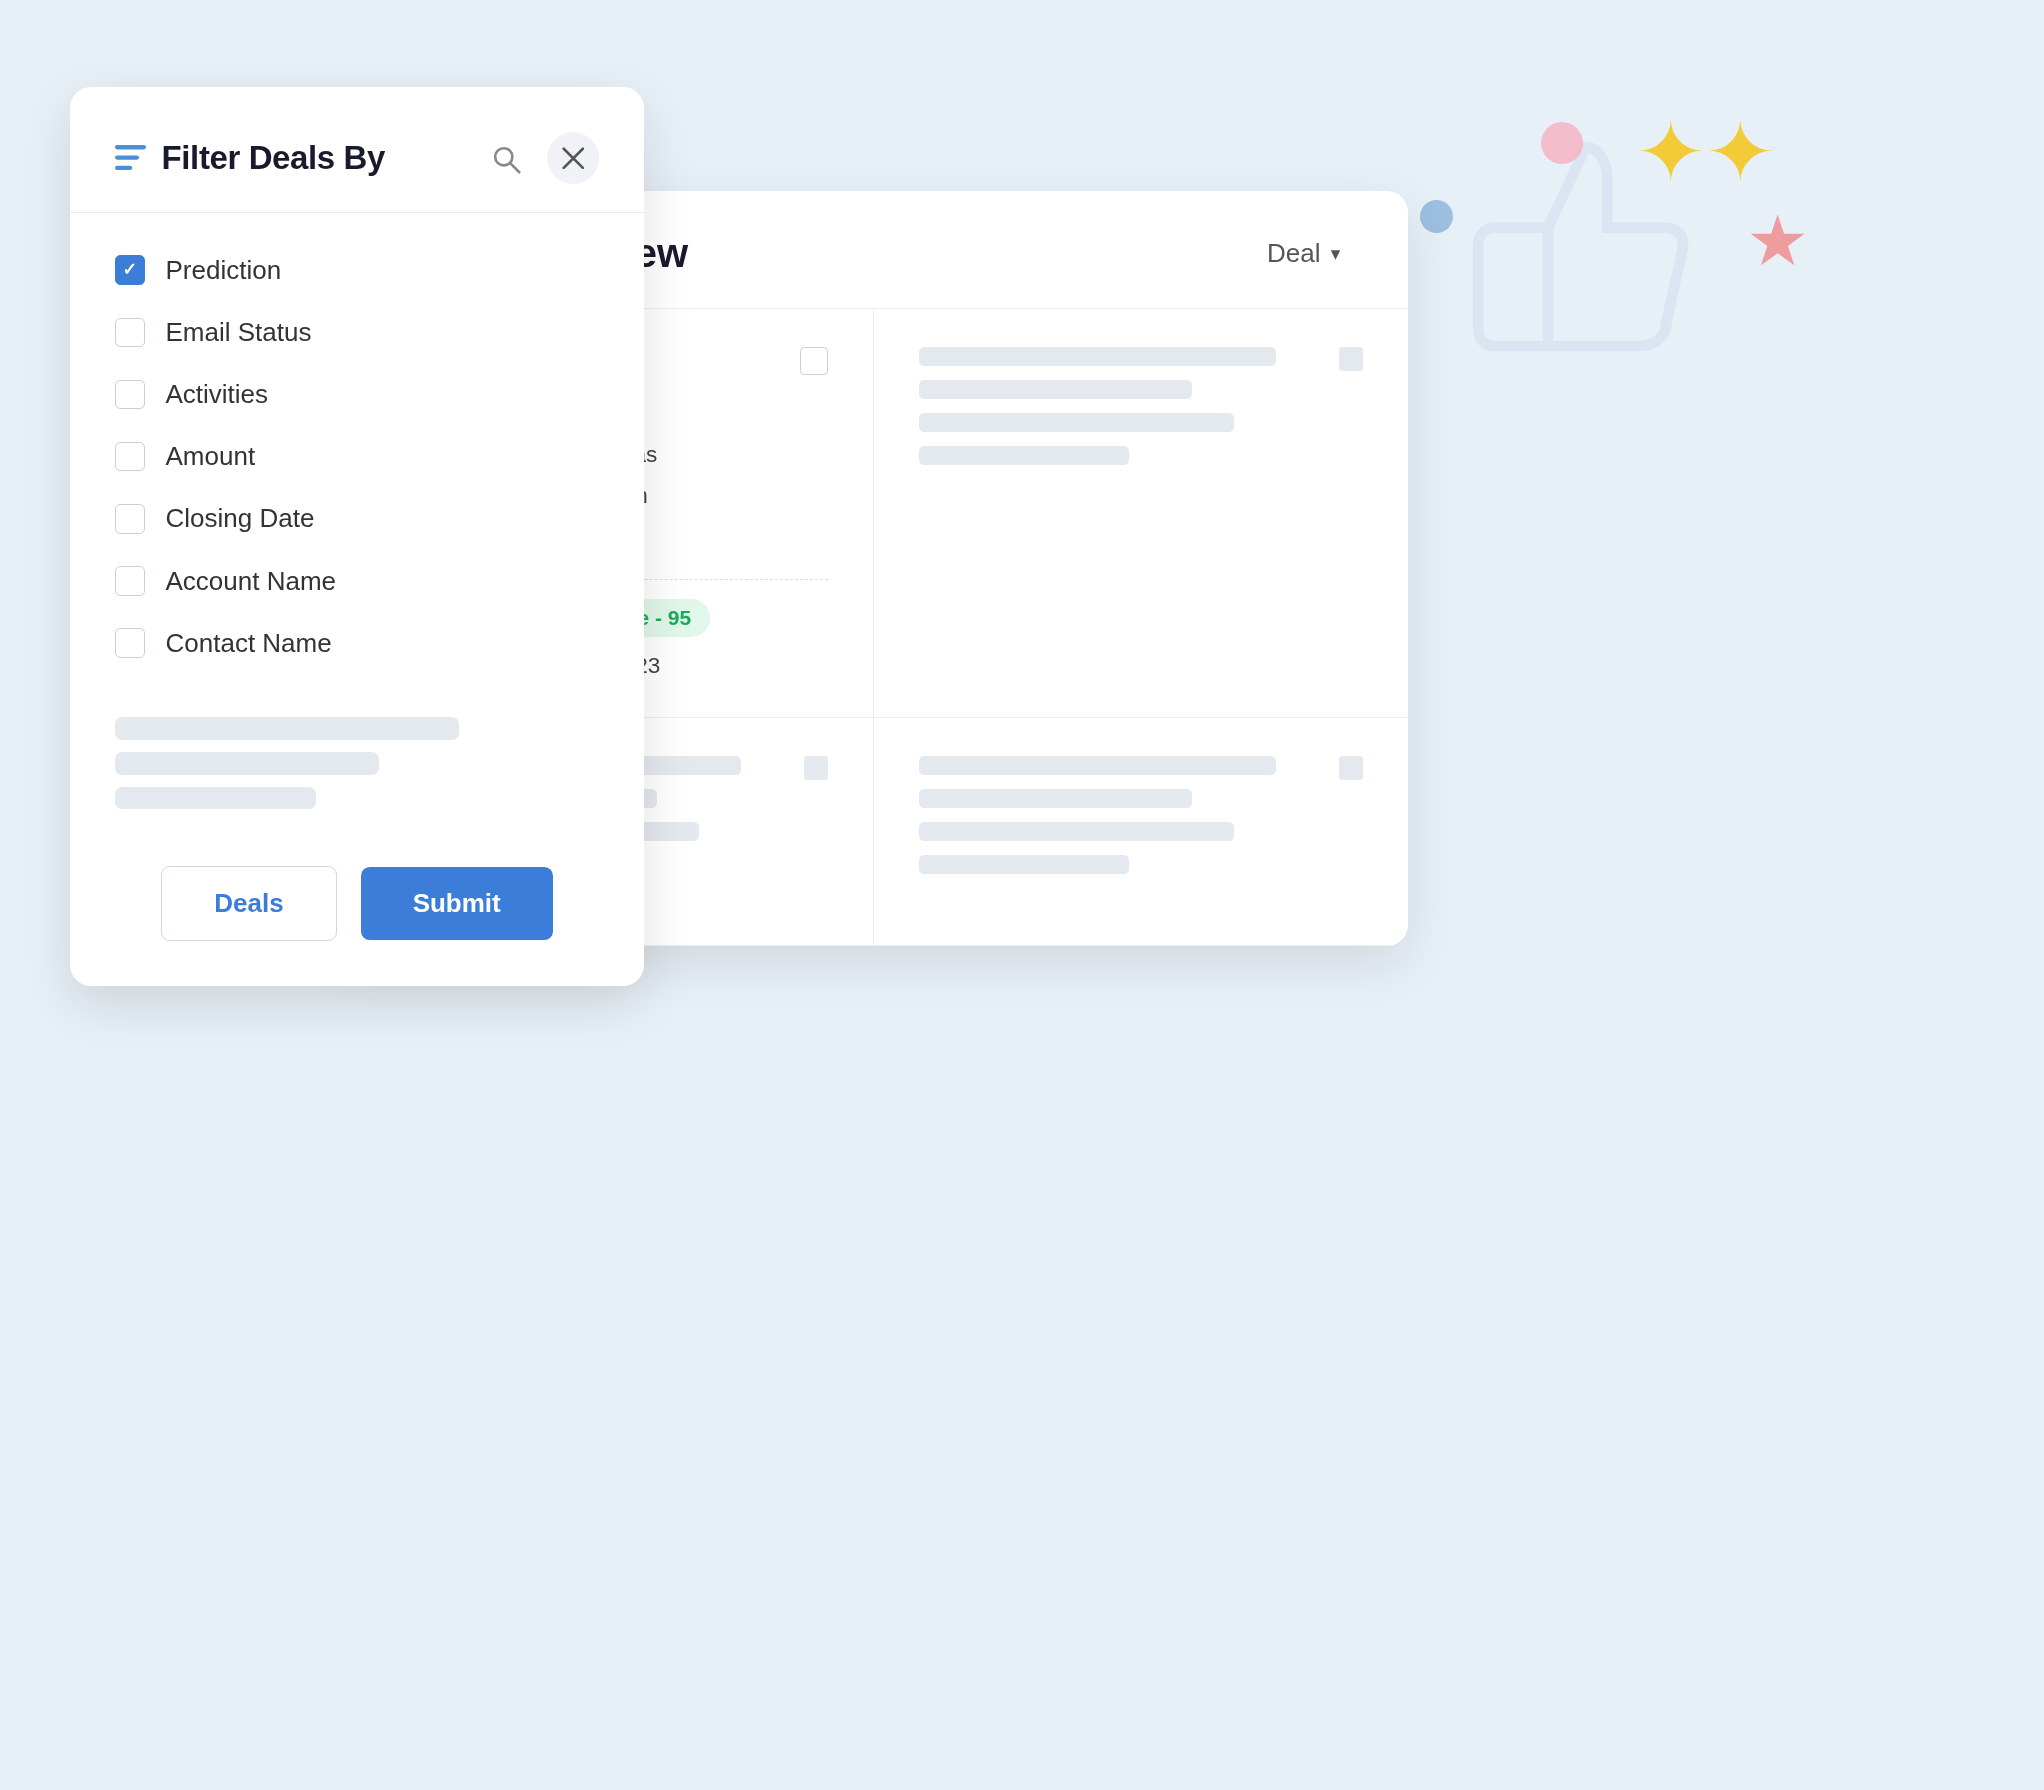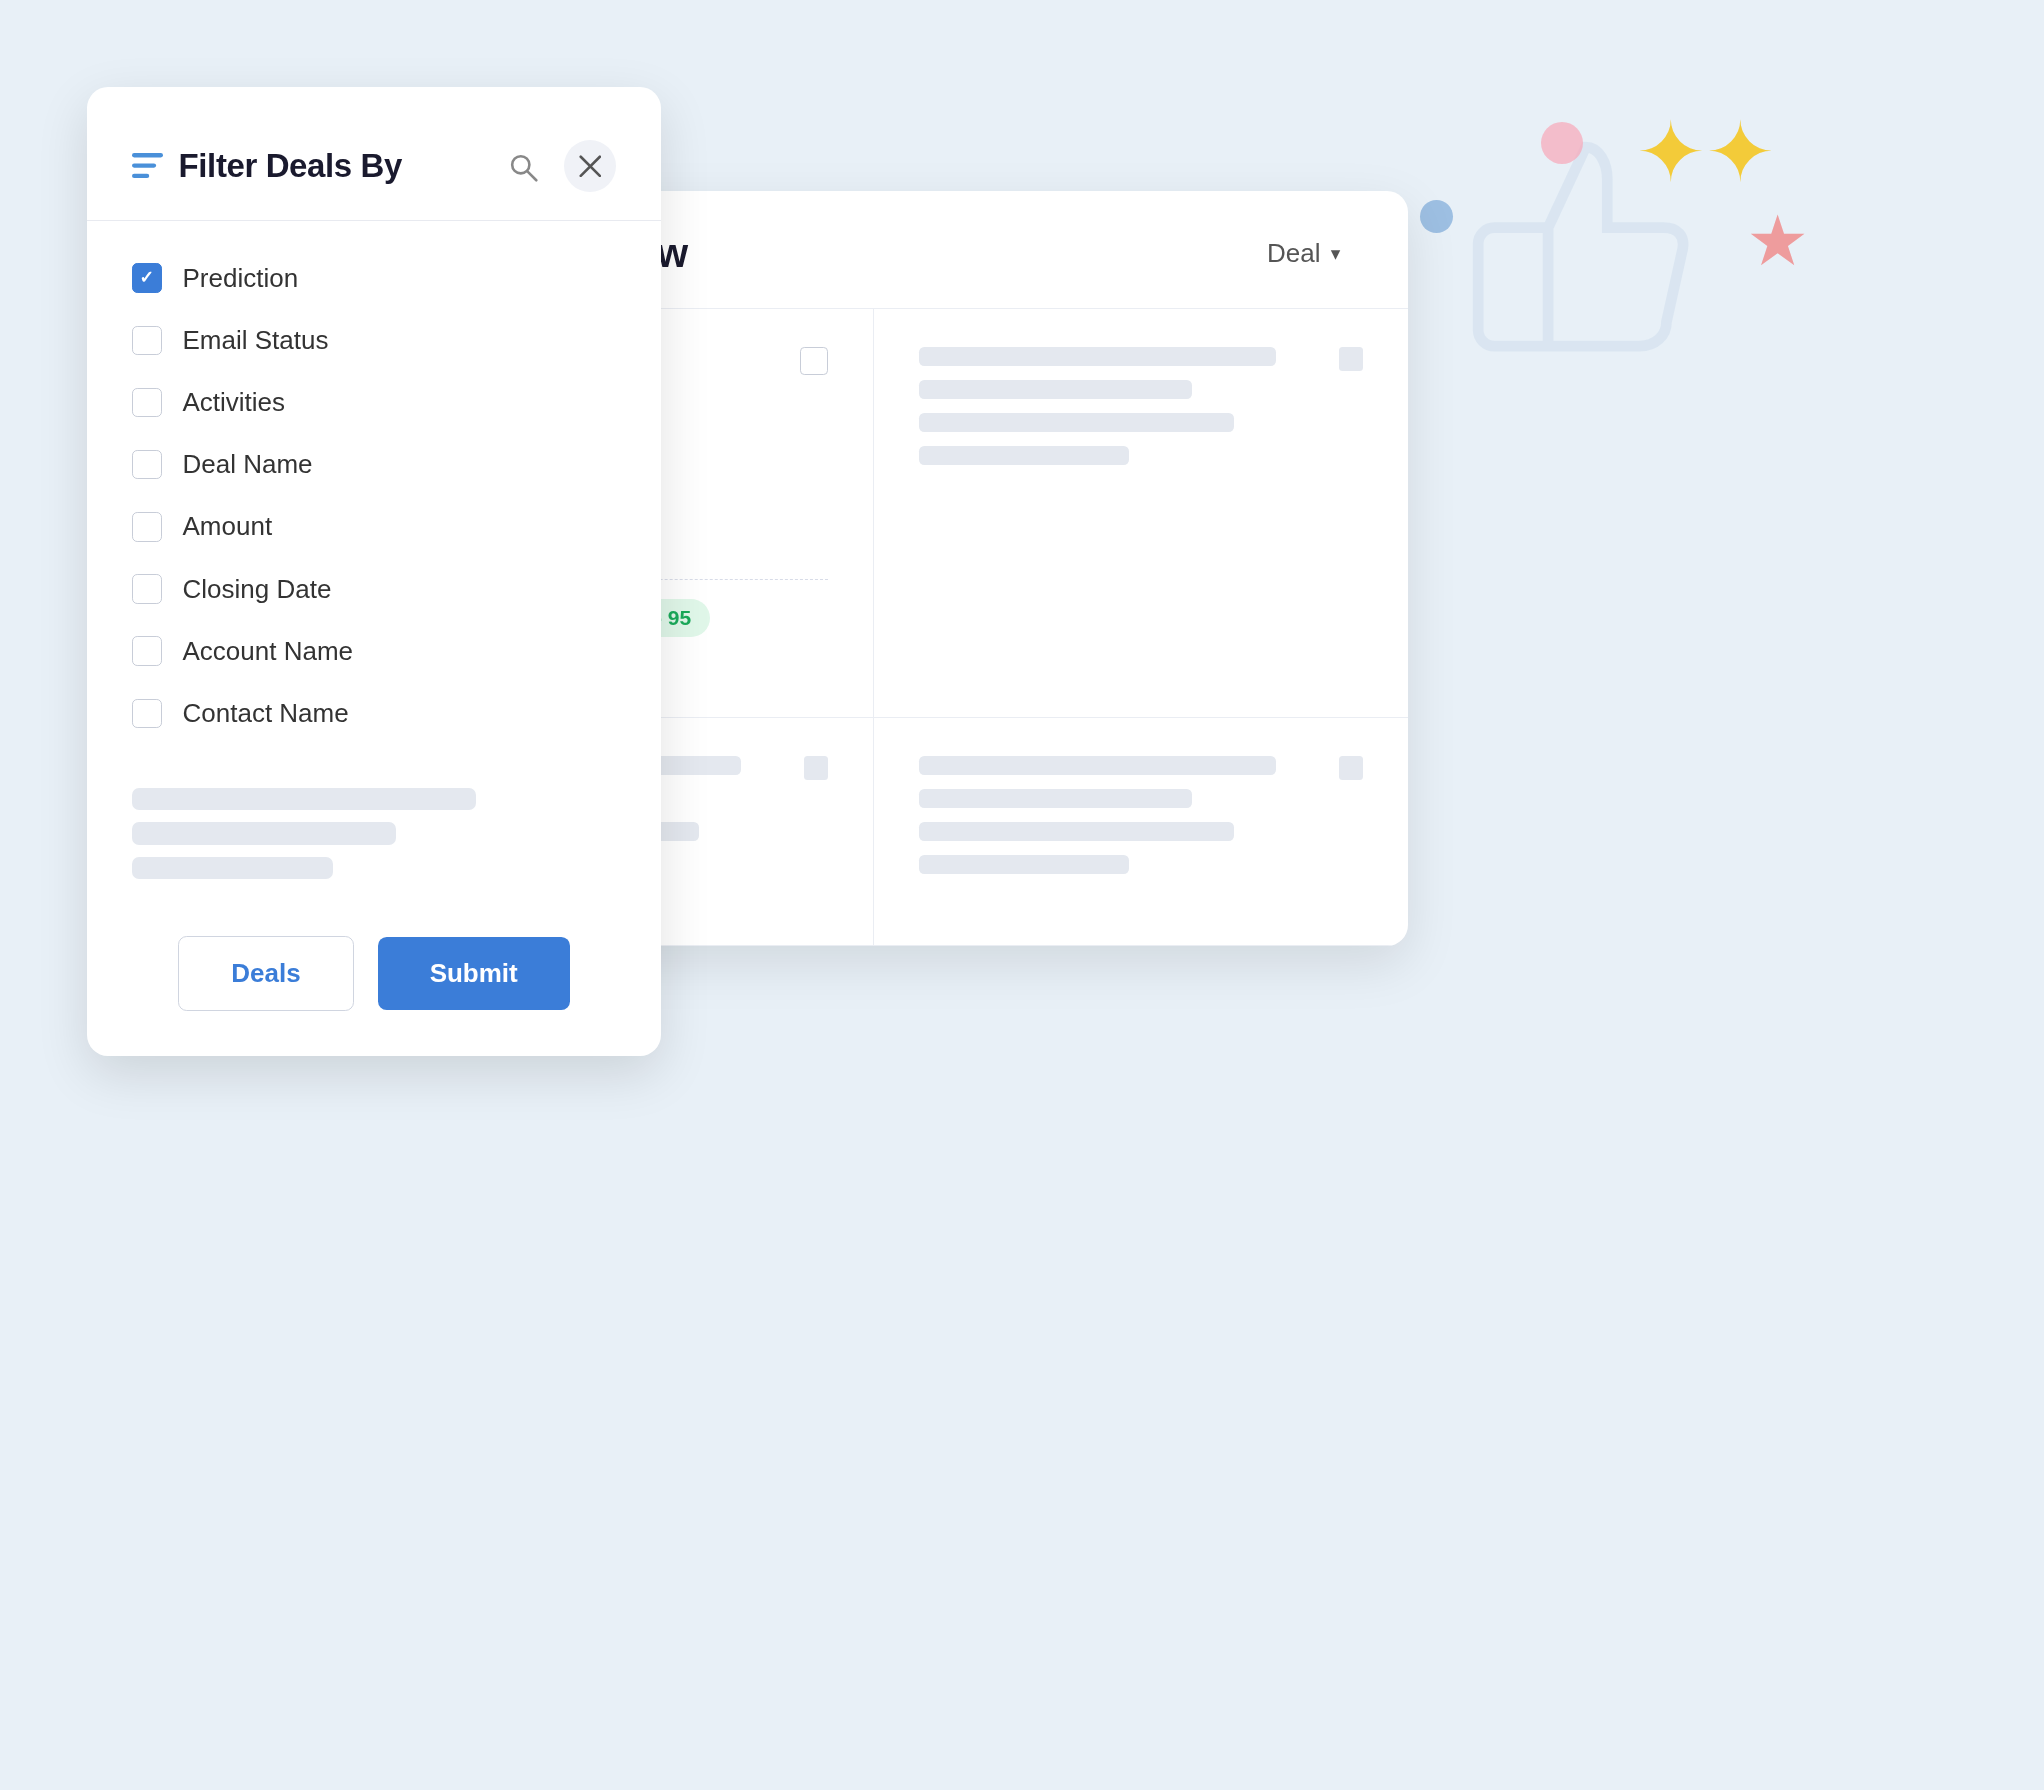--- a/index.html
+++ b/index.html
@@ -60,26 +60,26 @@
       right: 235px;
       font-size: 70px;
       color: #f08080;
       opacity: 0.75;
     }
 
     
     .filter-panel {
       position: absolute;
       top: 87px;
-      left: 87px;
+      left: 70px;
       width: 574px;
       background: #fff;
       border-radius: 21px;
       box-shadow: 0 17.4px 52px rgba(0,0,0,0.12);
-      padding: 16px 0 0 0;
+      padding: 8px 0 0 0;
       z-index: 10;
     }
     .filter-header {
       display: flex;
       align-items: center;
       justify-content: space-between;
       padding: 37px 45px 28px 45px;
       border-bottom: 1.3px solid #e8eaf0;
     }
     .filter-title-row {
@@ -406,24 +406,20 @@
       <div class="checkbox checked"></div>
       <span class="filter-label">Prediction</span>
     </div>
     <div class="filter-item">
       <div class="checkbox"></div>
       <span class="filter-label">Email Status</span>
     </div>
     <div class="filter-item">
       <div class="checkbox"></div>
       <span class="filter-label">Activities</span>
-    </div>
-    <div class="filter-item">
-      <div class="checkbox"></div>
-      <span class="filter-label">Deal Name</span>
     </div>
     <div class="filter-item">
       <div class="checkbox"></div>
       <span class="filter-label">Amount</span>
     </div>
     <div class="filter-item">
       <div class="checkbox"></div>
       <span class="filter-label">Closing Date</span>
     </div>
     <div class="filter-item">

